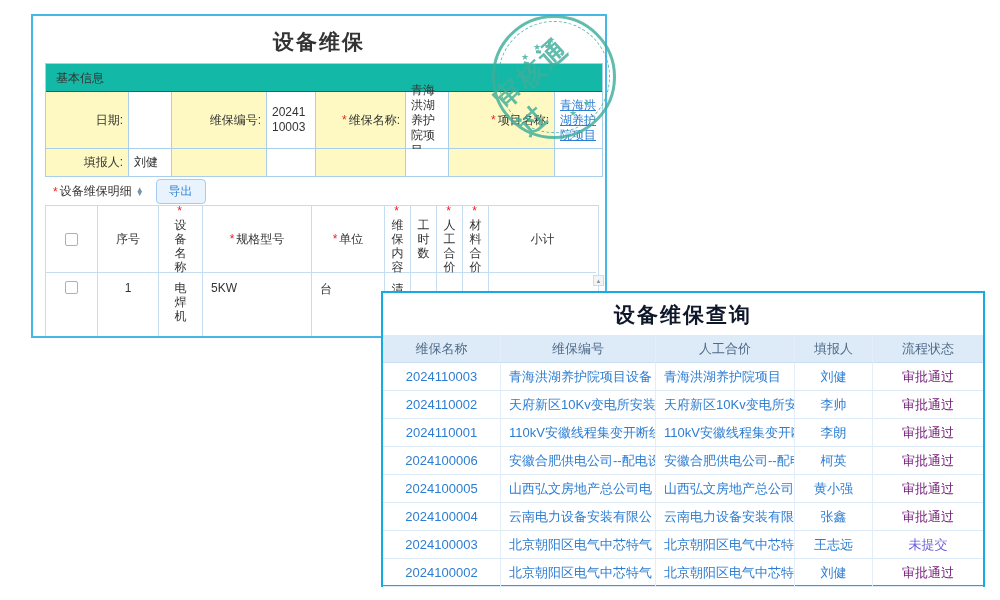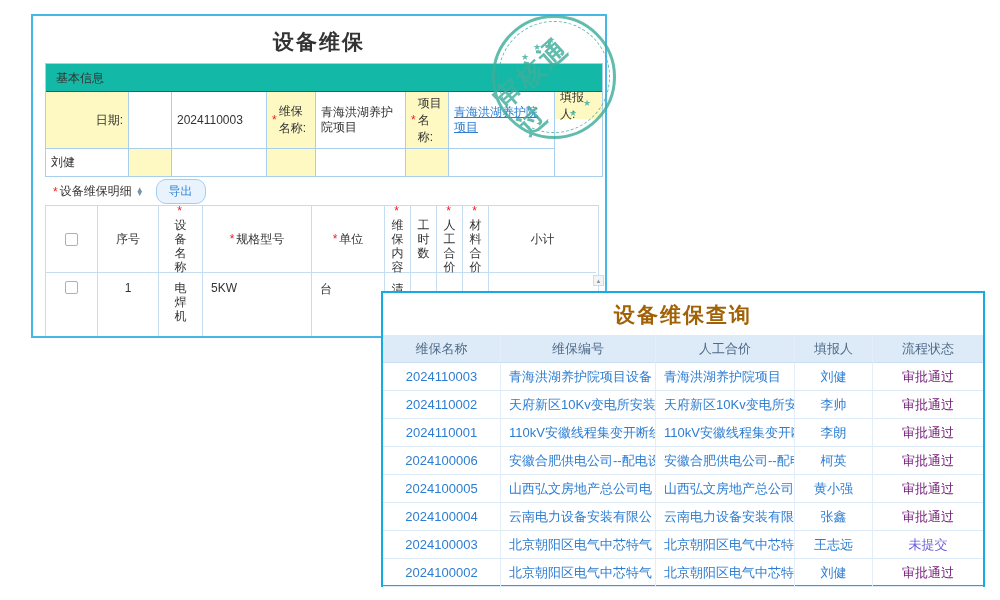--- a/index.html
+++ b/index.html
@@ -24,21 +24,21 @@
   .basic-grid > .r2 { height:27px; border-bottom:none; }
   .cell-lbl { background:#fef9c3; justify-content:flex-end; text-align:left; }
   .cell-val { background:#fff; justify-content:flex-start; }
   .star { color:#ee2222; margin-right:2px; }
   .wrapval { line-height:15px; word-break:break-all; }
   a.blue-link { color:#2d7dd2; text-decoration:underline; line-height:15px; word-break:break-all; cursor:pointer; }
 
   
   .detail-bar { position:absolute; left:20px; top:163px; display:flex; align-items:center; font-size:12px; color:#333; }
   .sort-icon { display:inline-flex; flex-direction:column; margin-left:4px; line-height:4px; font-size:8px; color:#7d93a8; cursor:pointer; }
-  .export-btn { margin-left:12px; background:#e8f3fd; border:1px solid #a3cdf2; border-radius:10px;
+  .export-btn { margin-left:12px; background:#e8f3fd; border:1px solid #a3cdf2; border-radius:4px;
                 color:#3583d6; font-size:12px; padding:3px 12px; cursor:pointer; }
 
   
   .detail-wrap { position:absolute; left:12px; top:189px; width:554px; height:131px; overflow:hidden;
                  border:1px solid #c6dcf0; border-bottom:none; }
   .detail-grid { display:grid; grid-template-columns:52px 61px 44px 109px 73px 26px 26px 26px 26px 107px; font-size:12px; color:#333; }
   .detail-grid > div { border-right:1px solid #c6dcf0; border-bottom:1px solid #c6dcf0;
                        display:flex; align-items:center; justify-content:center;
                        padding:4px 3px; text-align:center; background:#fff; }
   .detail-grid > div:nth-child(10n) { border-right:none; }
@@ -61,21 +61,21 @@
   .stamp-text { position:absolute; left:0; top:0; width:100%; height:100%;
                 display:flex; align-items:center; justify-content:center;
                 transform:rotate(-42deg); font-size:27px; font-weight:bold;
                 color:#3fae9c; letter-spacing:3px; }
   .stamp .st { position:absolute; color:#3fae9c; font-size:9px; }
 
   
   .panel2 { position:absolute; left:381px; top:291px; width:604px; height:296px;
             background:#fff; border:2px solid #14abe0; z-index:10; }
   .p2-title { position:absolute; left:0; top:8px; width:100%; text-align:center;
-              font-size:21px; font-weight:bold; color:#a16207; letter-spacing:2px; }
+              font-size:21px; font-weight:bold; color:#0f172a; letter-spacing:2px; }
   .q-table { position:absolute; left:0; top:42px; width:600px; }
   .q-row { display:grid; grid-template-columns:118px 155px 139px 78px 110px; height:28px; }
   .q-row > div { display:flex; align-items:center; justify-content:center; font-size:13px;
                  border-bottom:1px solid #dcebf7; border-right:1px solid #e4eef8;
                  overflow:hidden; white-space:nowrap; }
   .q-row > div:last-child { border-right:none; }
   .q-head > div { background:#ddebf9; color:#4f6b88; border-bottom:1px solid #c9def2; }
   .q-cell-left { justify-content:flex-start !important; padding-left:8px; }
   .q-link { color:#2d7dd2; cursor:pointer; }
   .q-plain { color:#2d7dd2; }
@@ -98,20 +98,21 @@
       <span class="st" style="left:74px; top:90px;">★</span>
       <span class="st" style="left:88px; top:80px;">★</span>
       <div class="stamp-text">审核通过</div>
     </div>
 
     <div class="basic-box">
       <div class="basic-head">基本信息</div>
       <div class="basic-grid">
         <div class="r1 cell-lbl">日期:</div>
         <div class="r1 cell-val"></div>
+        <div class="r1 cell-lbl">维保编号:</div>
         <div class="r1 cell-val">
             <span class="wrapval">2024110003</span>
           </div>
         <div class="r1 cell-lbl">
             <span class="star">*</span>
             <span>维保名称:</span>
           </div>
         <div class="r1 cell-val">
             <span class="wrapval">青海洪湖养护院项目</span>
           </div>

